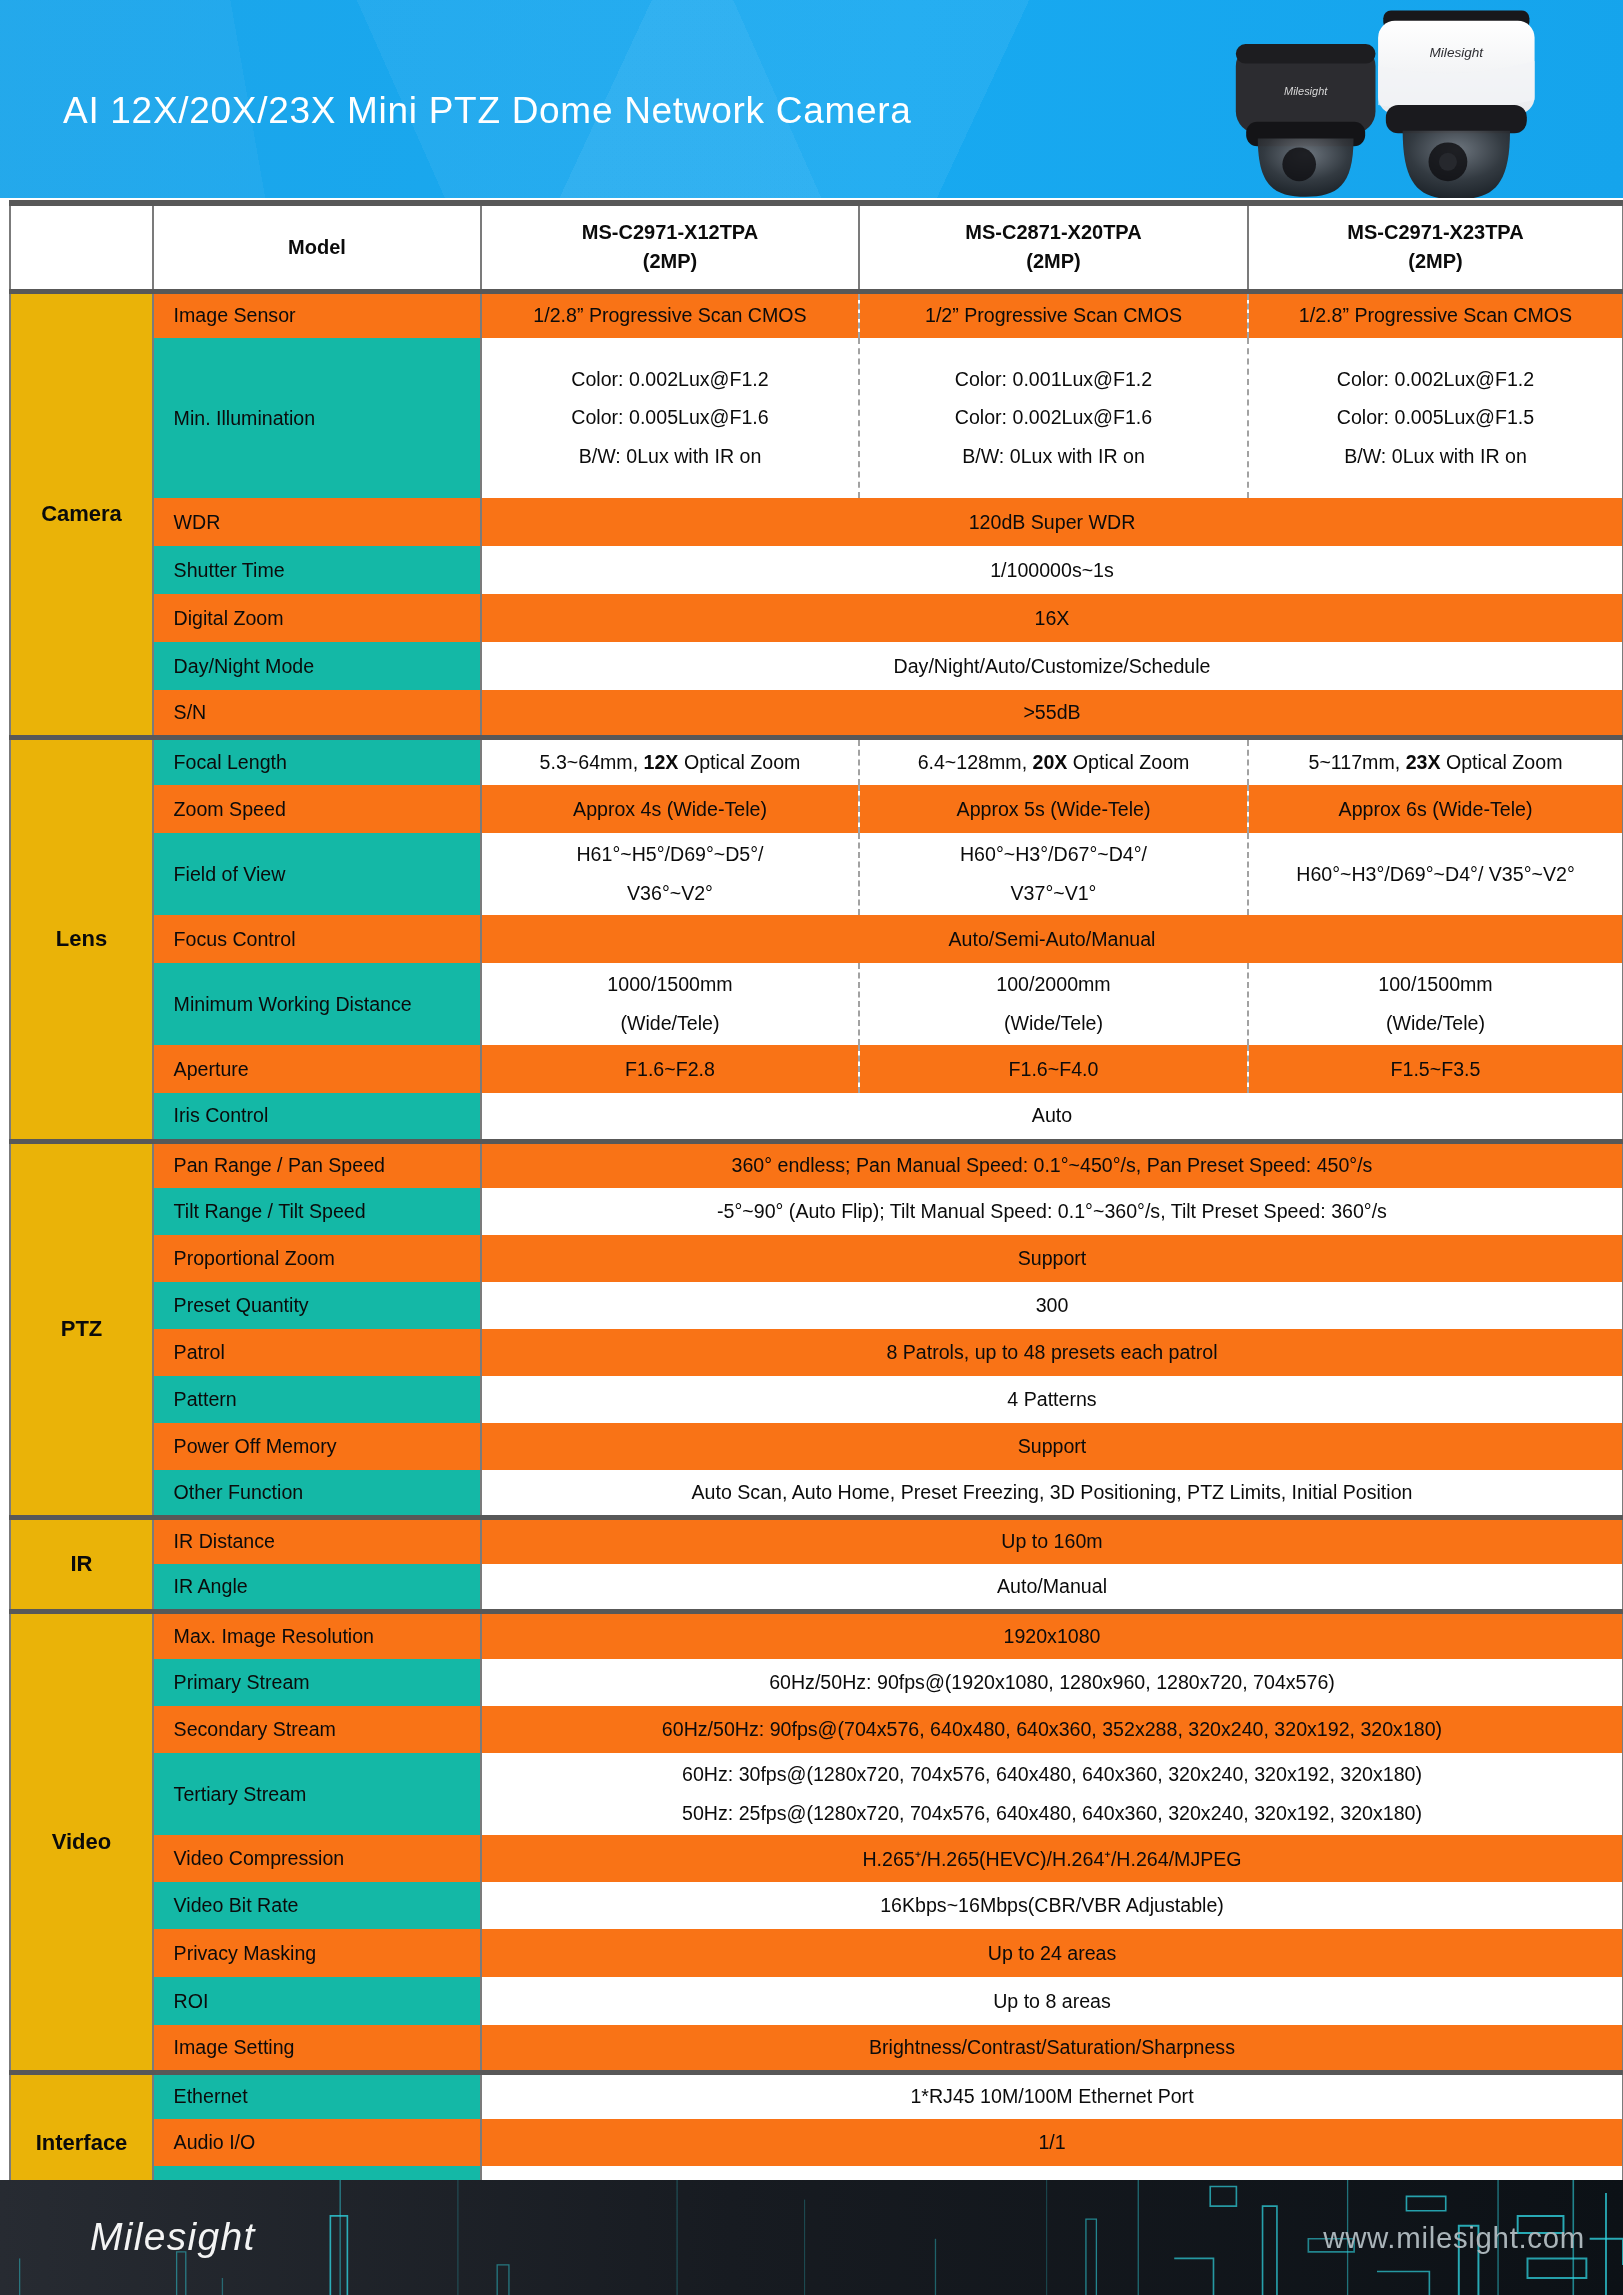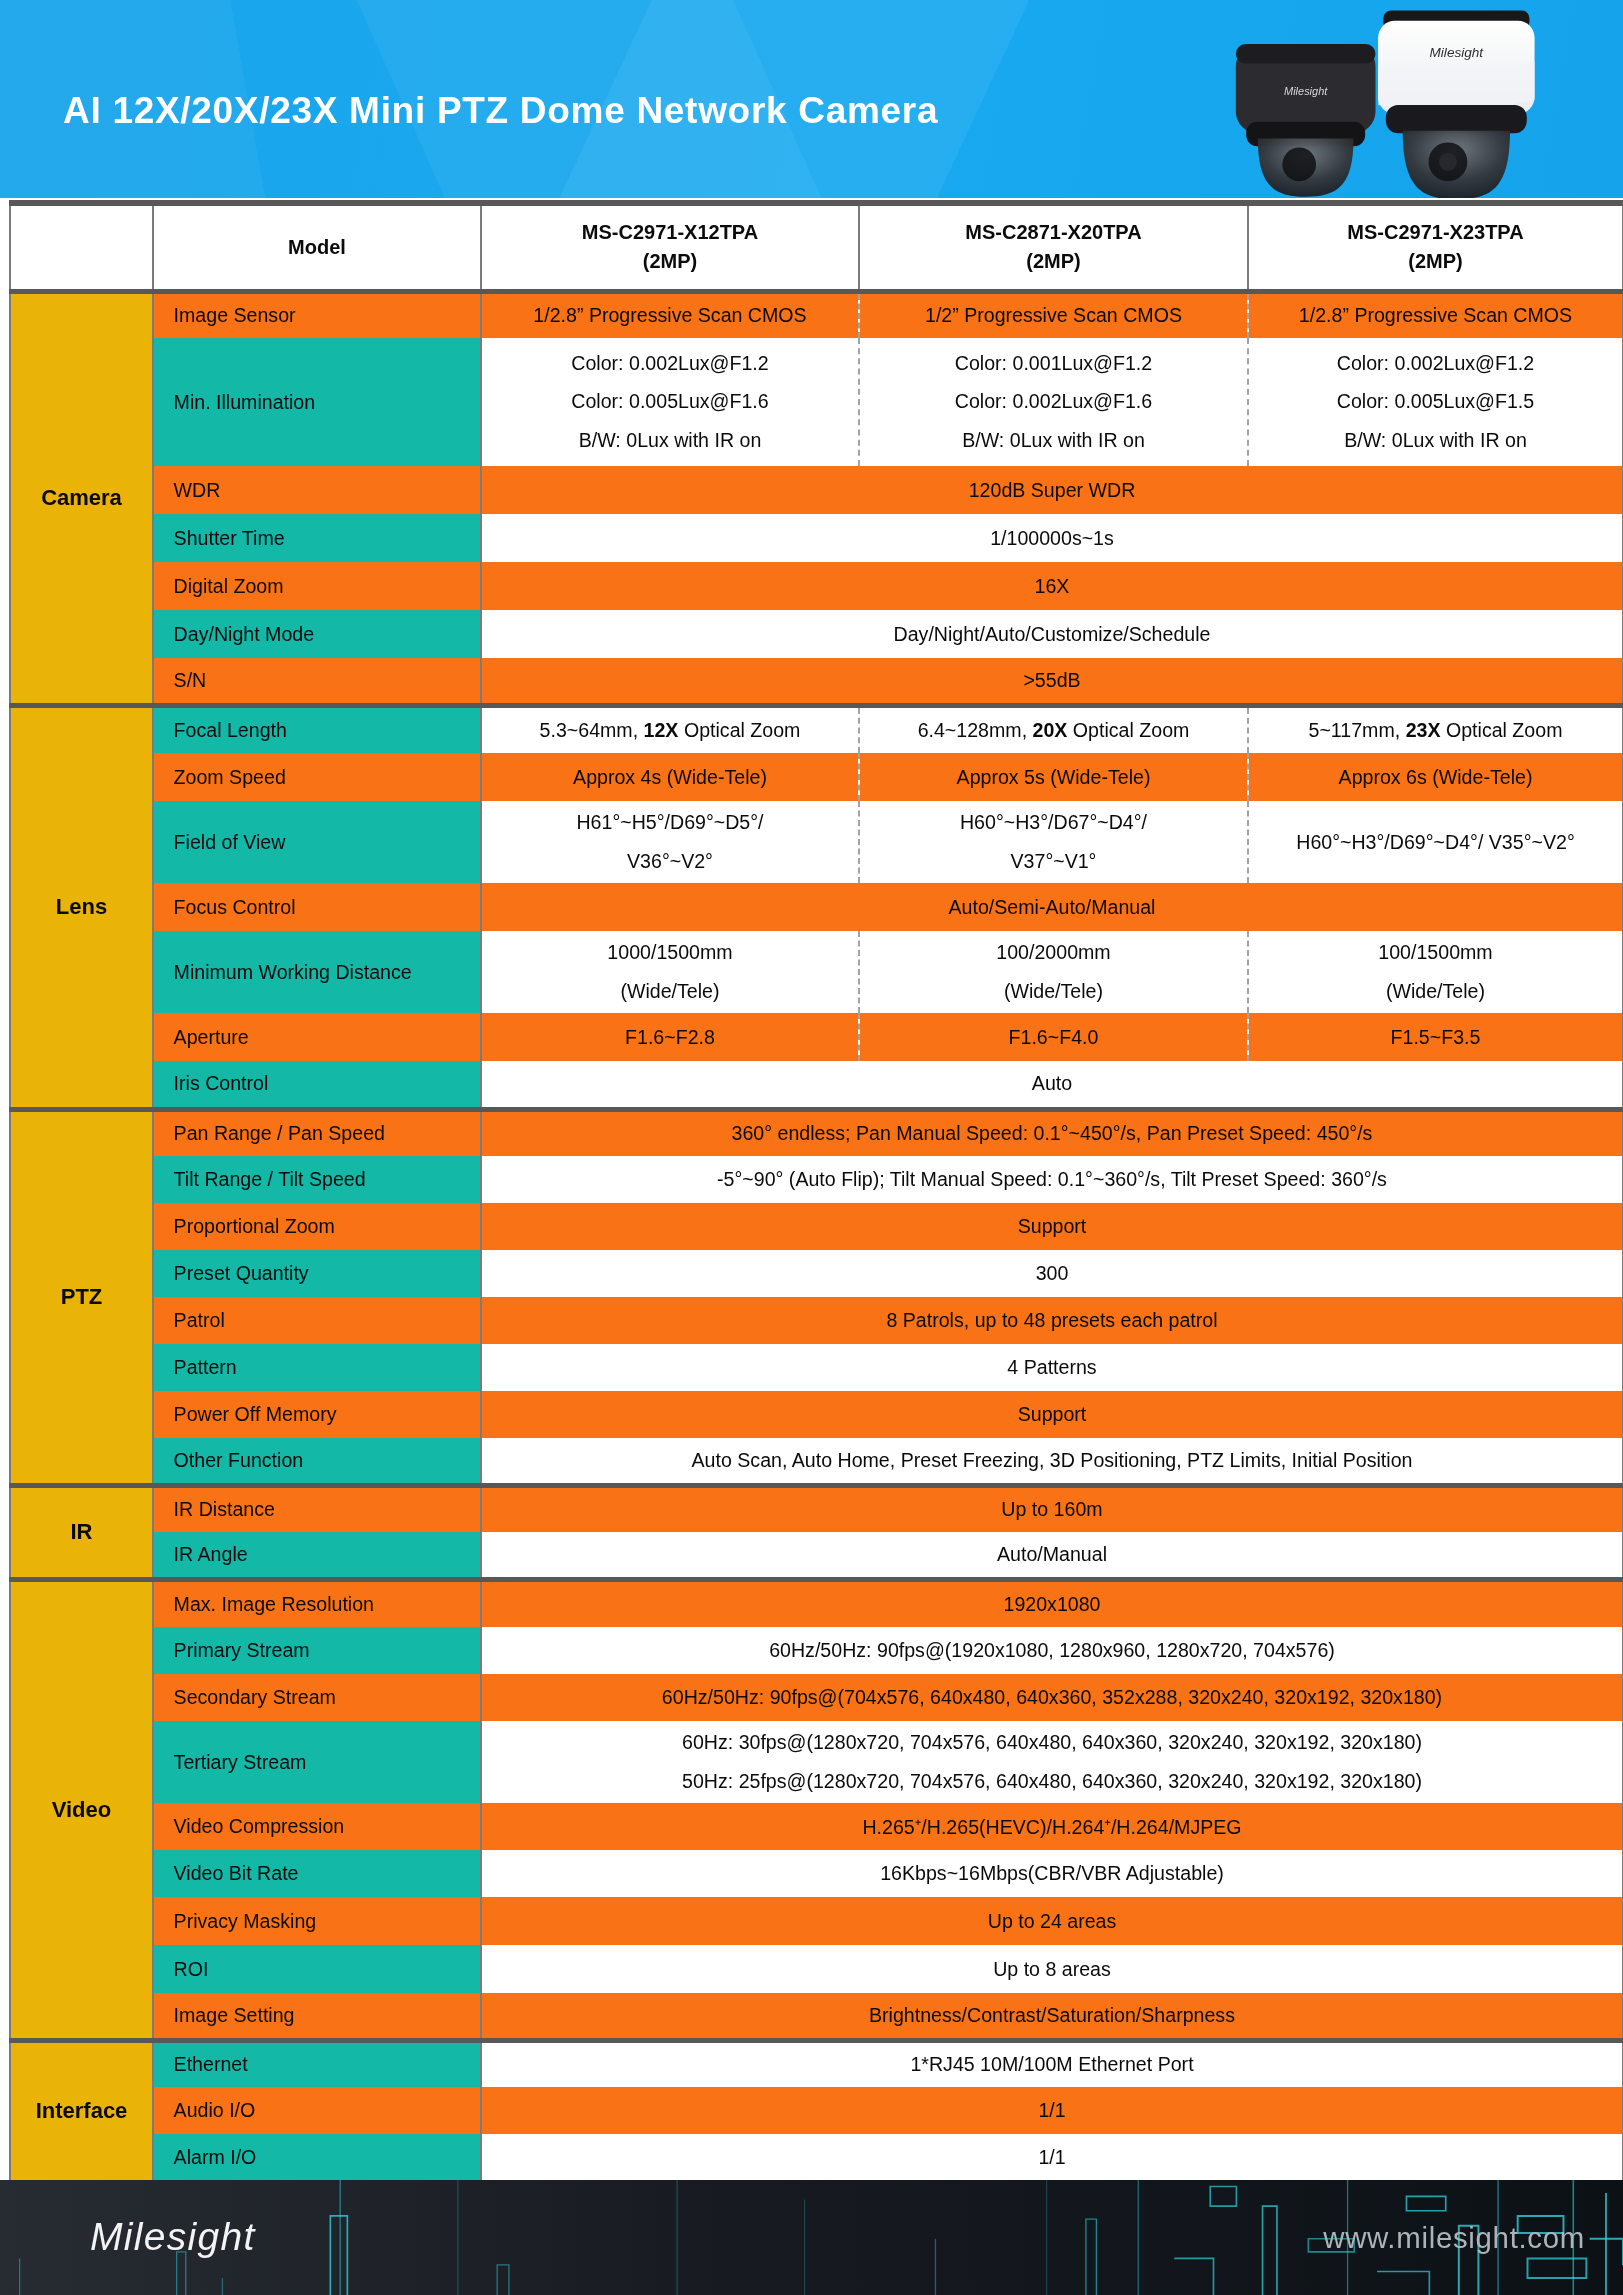--- a/index.html
+++ b/index.html
@@ -8,21 +8,21 @@
 
   
   .banner { position:absolute; top:0; left:0; width:1623px; height:198px;
     background:linear-gradient(100deg,#1ba5ea 0%,#18a9f0 55%,#15a4ec 100%); }
   .banner::before { content:""; position:absolute; inset:0;
     background:
       linear-gradient(115deg, transparent 38%, rgba(255,255,255,0.06) 38%, rgba(255,255,255,0.06) 60%, transparent 60%),
       linear-gradient(246deg, transparent 52%, rgba(255,255,255,0.05) 52%, rgba(255,255,255,0.05) 74%, transparent 74%),
       linear-gradient(80deg, rgba(255,255,255,0.04) 0 16%, transparent 16%);
   }
-  .banner-title { position:absolute; left:63px; top:90px; font-size:37px; font-weight:700;
+  .banner-title { position:absolute; left:63px; top:90px; font-size:37px; font-weight:400;
     color:#ffffff; letter-spacing:0.7px; }
   .product-photo { position:absolute; right:23.6px; top:3.9px; width:425px; height:194px; }
 
   
   table.spec { position:absolute; top:200px; left:9px; width:1612px; table-layout:fixed;
     border-collapse:collapse; background:#ffffff;
     border:2.6px solid #7b7b7b; border-top:6.5px solid #585858; }
   .spec th, .spec td { border-left:2px solid #7b7b7b; vertical-align:middle;
     color:#0b0b0b; font-size:19.6px; overflow:hidden; }
   .spec .cat, .spec .corner { border-left:none; }
@@ -31,21 +31,21 @@
     font-weight:bold; font-size:20px; text-align:center; }
   .spec thead .mname { line-height:1.45; }
   tbody.sec { border-top:5.2px solid #585858; }
   td.cat { text-align:center; font-weight:bold; font-size:22px; background:#eab308; }
   td.lbl { text-align:left; padding-left:19.6px; background:#14b8a6; }
   td.v   { text-align:center; padding:0 6.5px; background:#ffffff; }
   tr.lt td.lbl, tr.lt td.v { background:#f97316; }
   tr.rh1  > td { height:48px; }
   tr.rh1b > td { height:47px; }
   tr.rh2  > td { height:82px; }
-  tr.rh3  > td { height:128px; }
+  tr.rh3  > td { height:160px; }
   .ln { display:block; line-height:1.3; padding:6.5px 0; }
   .spec b { font-weight:bold; }
 
   
   .footer { position:absolute; left:0; bottom:0; width:1623px; height:115px;
     background:linear-gradient(90deg,#272b32 0%,#171b21 45%,#0c1116 100%); }
   .footer-skyline { position:absolute; inset:0; width:100%; height:100%; }
   .footer-logo { position:absolute; left:90px; top:50%; transform:translateY(-52%);
     color:#f4f4f4; font-size:39px; font-style:italic; font-weight:400; letter-spacing:1.3px; }
   .footer-url { position:absolute; right:38px; top:50%; transform:translateY(-50%);

